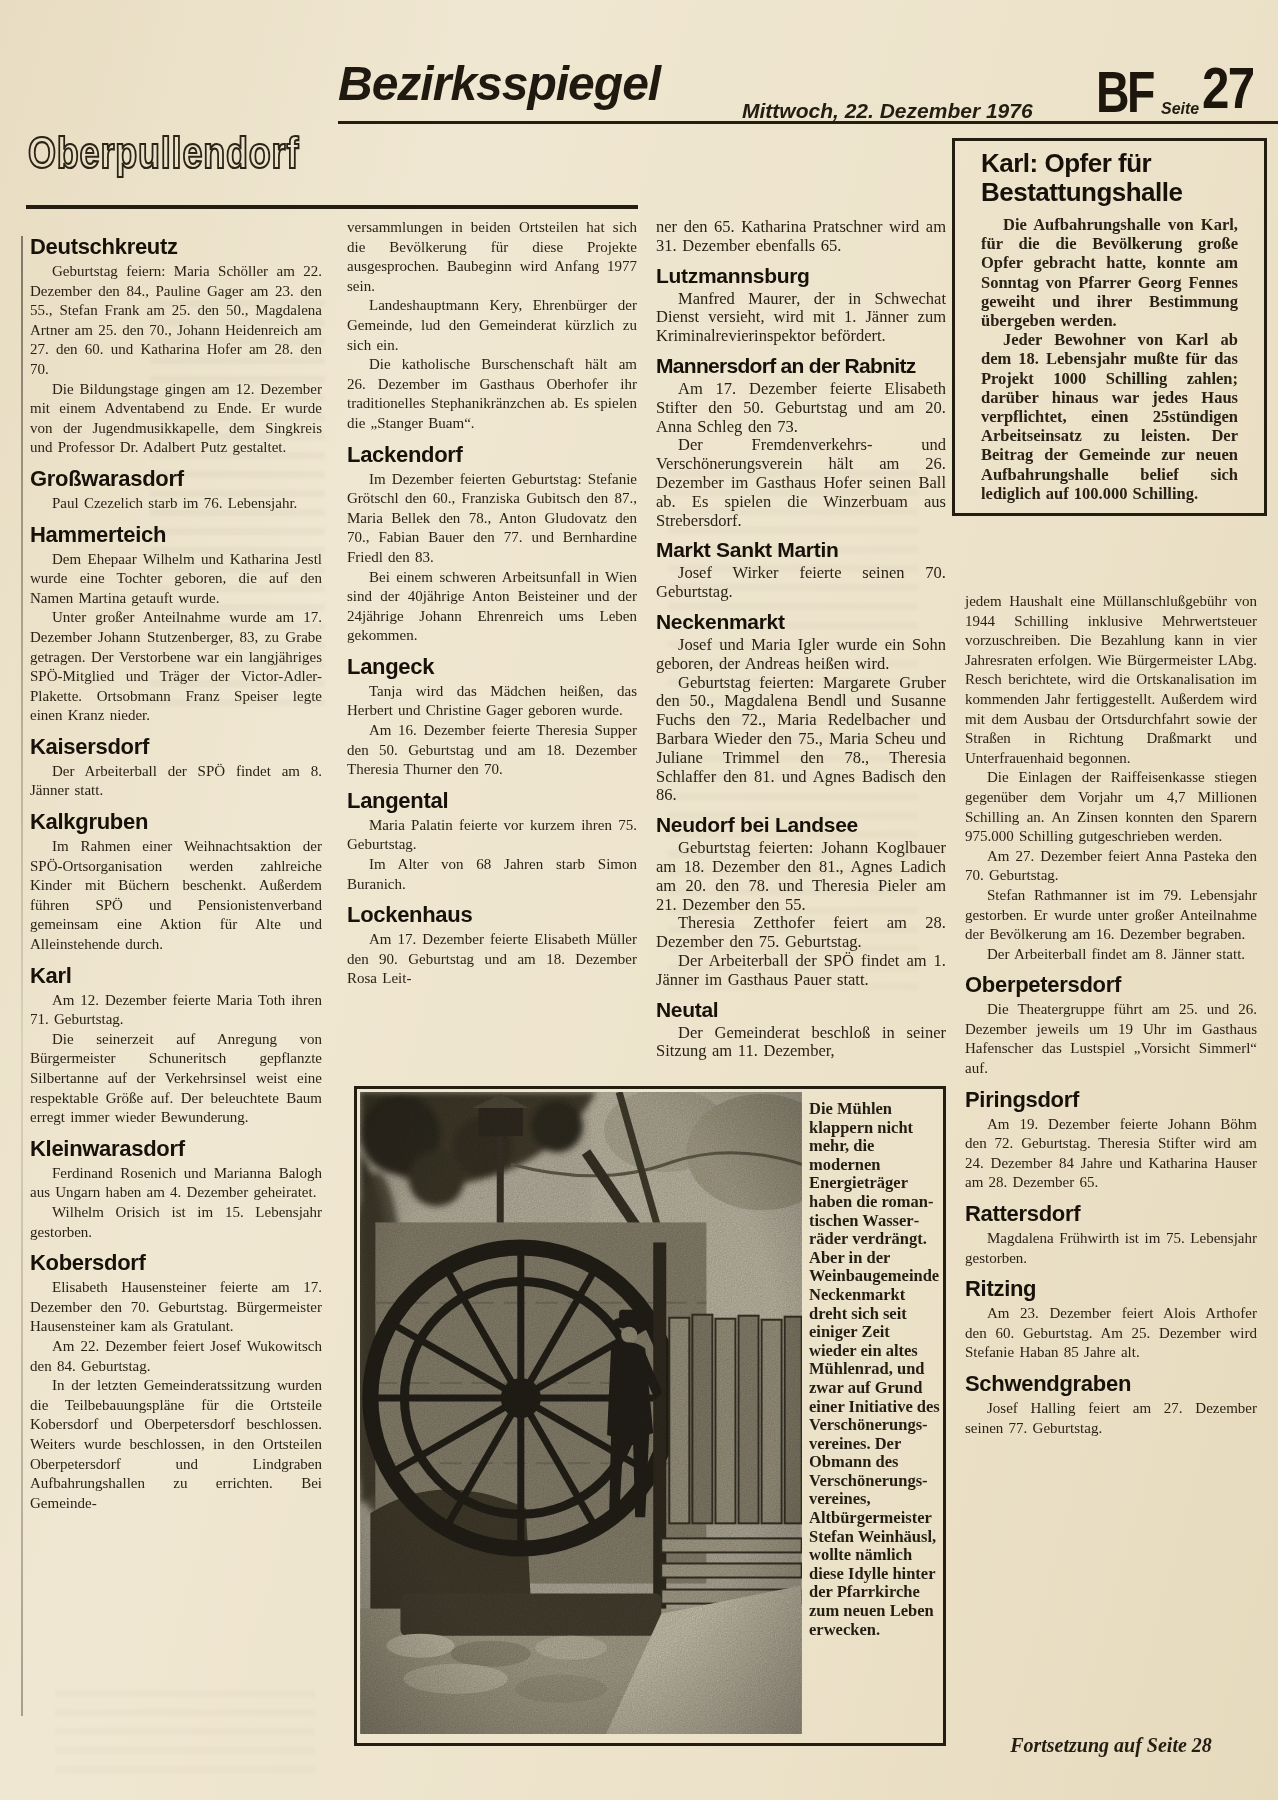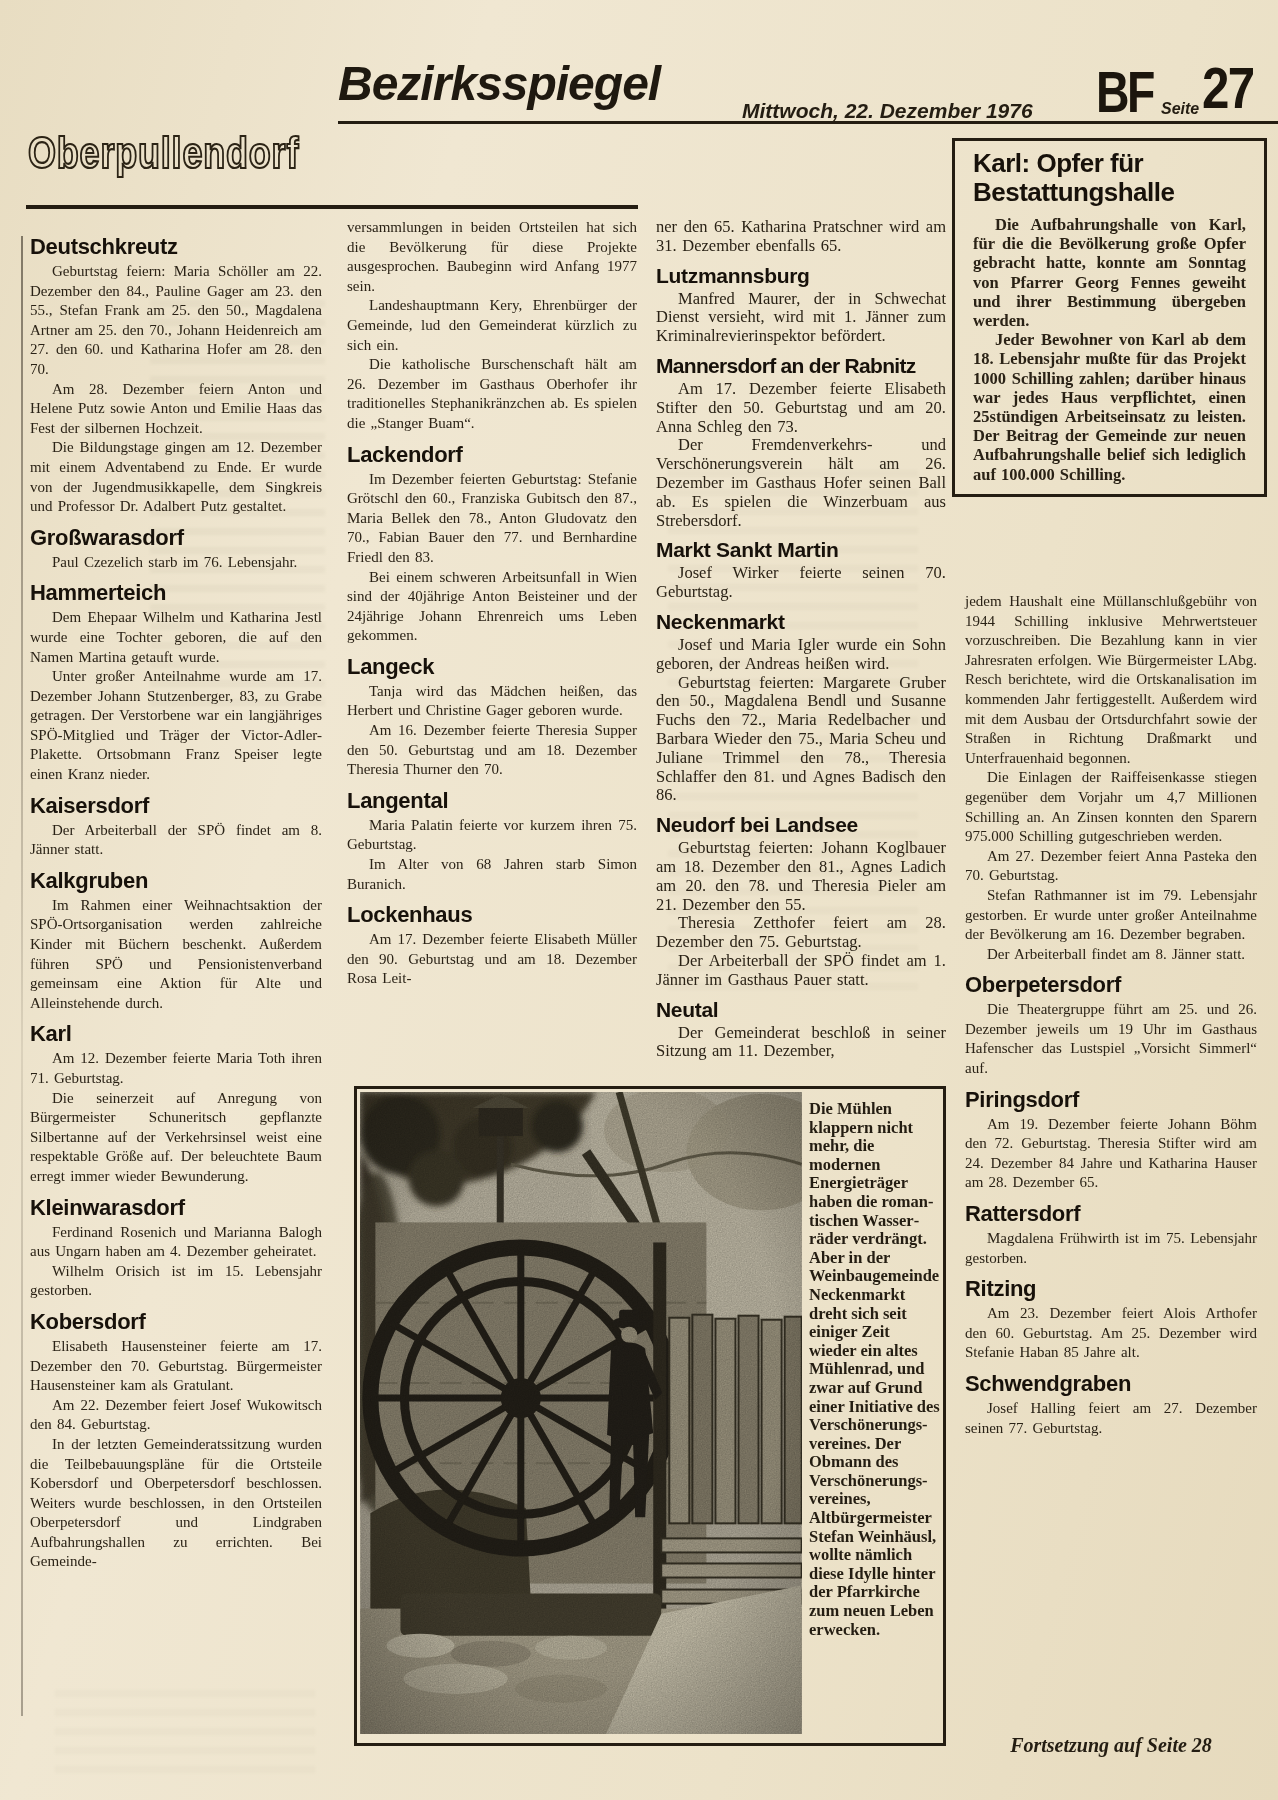--- a/index.html
+++ b/index.html
@@ -36,21 +36,21 @@
   .para{font-family:"Liberation Serif",serif;font-size:15px;line-height:19.6px;
         text-align:justify;text-indent:22px;margin:0;color:#2a2216;word-spacing:1.5px;}
   .para.first{text-indent:0;}
   .sec-h{font-family:Liberation Sans, sans-serif;font-weight:bold;font-size:22px;
          line-height:24px;margin:9px 0 3px;color:#17110a;letter-spacing:-.3px;}
   #col3 .para{font-size:16.5px;line-height:18.8px;}
   #col3 .sec-h{font-size:21px;margin:8px 0 2px;}
   .sec-h.condensed{font-size:19.5px;letter-spacing:-.7px;white-space:nowrap;}
   
   #box{position:absolute;left:952px;top:138px;width:315px;border:3.5px solid #241d12;
-       padding:6px 18px 10px;box-sizing:border-box;}
+       padding:6px 26px 10px;box-sizing:border-box;}
   #box .box-title{font-family:"Liberation Sans",sans-serif;font-weight:bold;font-size:26px;
                   line-height:29px;letter-spacing:-.5px;margin:2px 0 8px;color:#17110a;}
   #box .para{font-weight:bold;font-size:16.5px;line-height:19.2px;word-spacing:1px;}
   
   #photo-frame{position:absolute;left:338px;top:1086px;width:592px;height:660px;
                border:3px solid #241d12;box-sizing:border-box;display:flex;gap:7px;padding:3px;margin-left:16px;}
   #photo-frame svg{flex:0 0 auto;display:block;}
   .caption{flex:1;font-family:"Liberation Serif",serif;font-weight:bold;font-size:16.5px;
            line-height:18.6px;color:#241d12;padding-top:8px;overflow-wrap:anywhere;
            hyphens:manual;}
@@ -80,21 +80,20 @@
   <div class="abs rule" id="masthead-rule"></div>
 
   <div id="gutter"></div>
   <div class="ghost" style="left:150px;top:300px;width:175px;height:410px;"></div>
   <div class="ghost" style="left:668px;top:470px;width:250px;height:520px;opacity:.4;"></div>
   <div class="ghost" style="left:55px;top:1690px;width:260px;height:90px;opacity:.35;"></div>
 
   <div class="col" id="col1">
     <h2 class="sec-h">Deutschkreutz</h2>
     <p class="para">Geburtstag feiern: Maria Schöller am 22. Dezember den 84., Pauline Gager am 23. den 55., Stefan Frank am 25. den 50., Magdalena Artner am 25. den 70., Johann Heidenreich am 27. den 60. und Katharina Hofer am 28. den 70.</p>
-    <p class="para">Am 28. Dezember feiern Anton und Helene Putz sowie Anton und Emilie Haas das Fest der silbernen Hochzeit.</p>
     <p class="para">Die Bildungstage gingen am 12. Dezember mit einem Adventabend zu Ende. Er wurde von der Jugendmusikkapelle, dem Singkreis und Professor Dr. Adalbert Putz gestaltet.</p>
     <h2 class="sec-h">Großwarasdorf</h2>
     <p class="para">Paul Czezelich starb im 76. Lebensjahr.</p>
     <h2 class="sec-h">Hammerteich</h2>
     <p class="para">Dem Ehepaar Wilhelm und Katharina Jestl wurde eine Tochter geboren, die auf den Namen Martina getauft wurde.</p>
     <p class="para">Unter großer Anteilnahme wurde am 17. Dezember Johann Stutzenberger, 83, zu Grabe getragen. Der Verstorbene war ein langjähriges SPÖ-Mitglied und Träger der Victor-Adler-Plakette. Ortsobmann Franz Speiser legte einen Kranz nieder.</p>
     <h2 class="sec-h">Kaisersdorf</h2>
     <p class="para">Der Arbeiterball der SPÖ findet am 8. Jänner statt.</p>
     <h2 class="sec-h">Kalkgruben</h2>
     <p class="para">Im Rahmen einer Weihnachtsaktion der SPÖ-Ortsorganisation werden zahlreiche Kinder mit Büchern beschenkt. Außerdem führen SPÖ und Pensionistenverband gemeinsam eine Aktion für Alte und Alleinstehende durch.</p>

